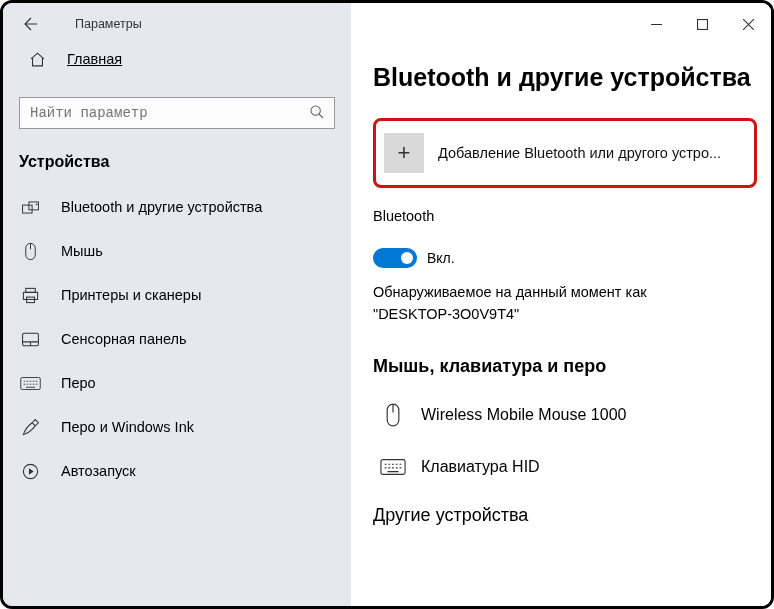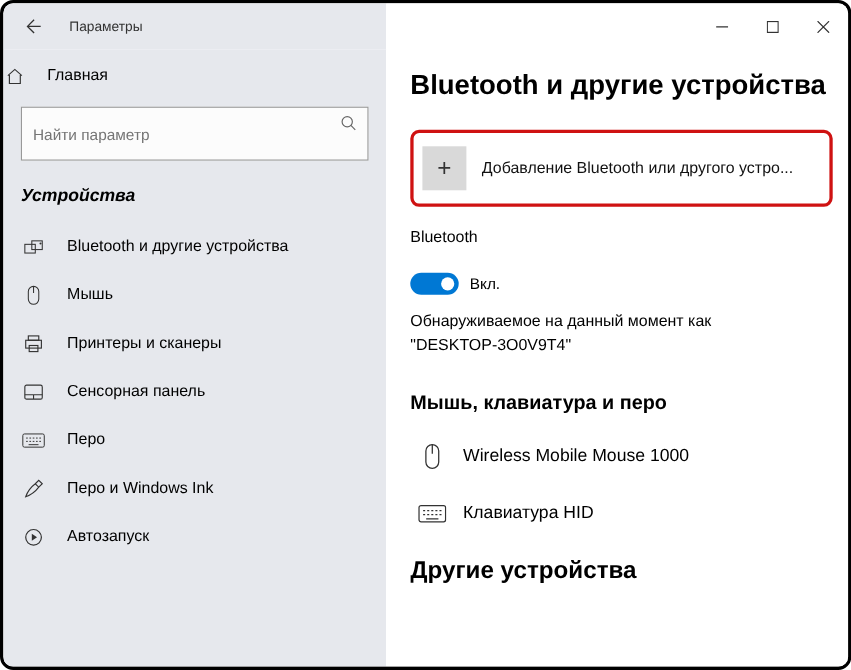--- a/index.html
+++ b/index.html
@@ -27,20 +27,21 @@
     position: relative;
     z-index: 5;
   }
   .titlebar-left {
     width: 348px;
     background: #e6e8ed;
     height: 100%;
     display: flex;
     align-items: center;
     padding-left: 12px;
+    gap: 12px;
   }
   .back-btn {
     width: 32px; height: 32px;
     display: flex; align-items: center; justify-content: center;
     margin-right: 16px;
   }
   .title-text {
     font-size: 12.5px;
     color: #333;
   }
@@ -67,45 +68,45 @@
     width: 348px;
     background: #e6e8ed;
     display: flex;
     flex-direction: column;
     padding-top: 6px;
     overflow: hidden;
   }
   .nav-home {
     height: 36px;
     display: flex;
-    align-items: center;
-    padding-left: 0;
+    padding-left: 24px;
+    text-decoration: underline;
   }
   .nav-home .icon { width: 20px; display:flex; justify-content:center; }
   .nav-home .label { margin-left: 20px; font-size: 14.5px; }
   .search-wrap {
     margin: 10px 16px 14px 16px;
     position: relative;
   }
   .search-box {
-    width: 100%; height: 49px;
+    width: 100%; height: 32px;
     border: 1px solid #999;
     background: #fcfcfc;
     padding: 0 36px 0 10px;
     font-size: 14px;
     outline: none;
+    font-family: Liberation Mono, monospace;
   }
   .search-icon-pos {
     position: absolute; right: 10px; top: 7px;
   }
   .section-title {
     font-size: 16px;
     font-weight: 600;
     padding: 10px 16px 14px 16px;
-    font-style: italic;
   }
   .nav-list { display: flex; flex-direction: column; }
   .nav-item {
     height: 44px;
     display: flex;
     align-items: center;
     padding-left: 16px;
   }
   .nav-item .icon-slot {
     width: 22px; display:flex; justify-content:center; align-items:center;
@@ -180,21 +181,21 @@
   .device-row {
     height: 48px;
     display:flex; align-items:center;
     margin-bottom: 4px;
   }
   .dev-icon-slot {
     width: 40px; display:flex; justify-content:center; align-items:center;
   }
   .dev-label { font-size:16px; margin-left: 8px; }
   .other-heading {
-    font-size: 22px; font-weight:700;
+    font-size: 18px; font-weight:400;
     margin-top: 14px;
     white-space: nowrap;
     overflow: hidden;
   }
   svg { display:block; }
 </style>
 </head>
 <body>
 
 <div class="window">

